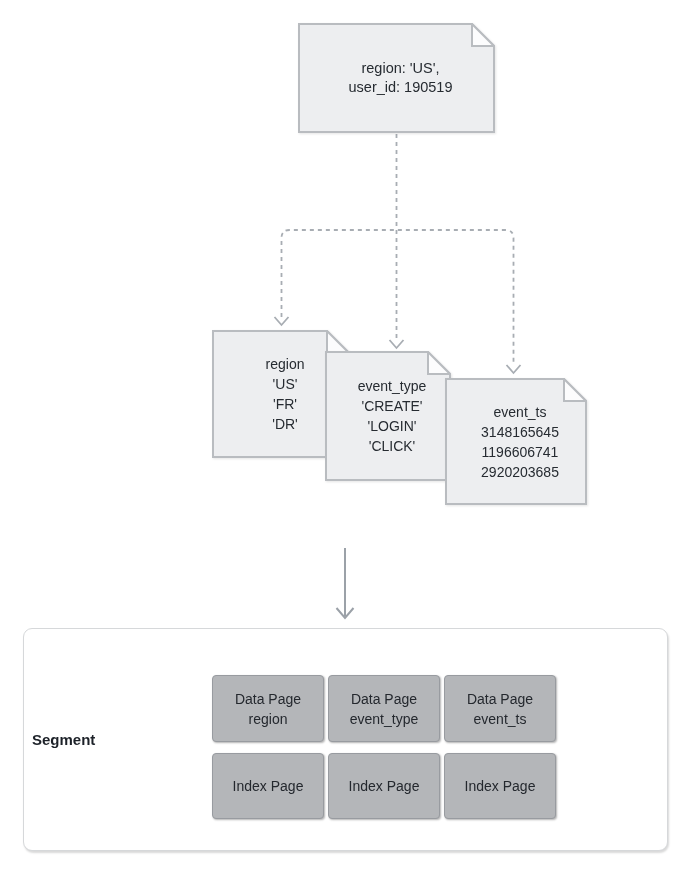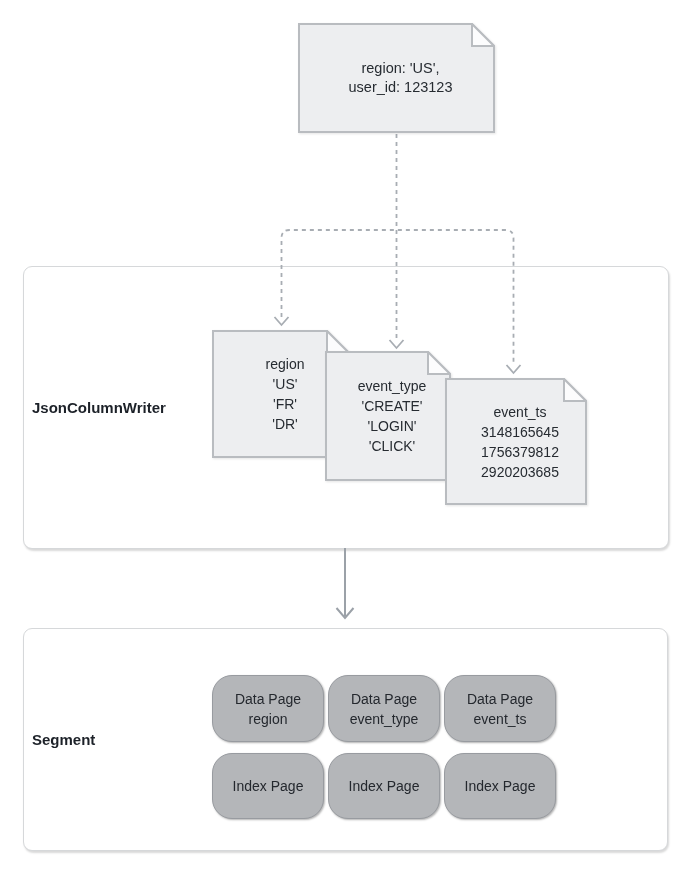--- a/index.html
+++ b/index.html
@@ -38,34 +38,31 @@
   #col-note-event-ts{left:445px;top:378px;width:142px;height:127px;z-index:6;}
   
   #connectors{position:absolute;left:0;top:0;z-index:3;}
   
   .page-grid{
     position:absolute;left:212px;top:667px;z-index:2;
     display:grid;grid-template-columns:repeat(3,112px);
     grid-template-rows:75px 74px;gap:3px 4px;
   }
   .page-box{
-    background:#b4b6b9;border:1px solid #989ba0;border-radius:20px;
+    background:#b4b6b9;border:1px solid #989ba0;border-radius:4px;
     box-shadow:1px 1px 2px rgba(0,0,0,0.3);
     display:flex;flex-direction:column;align-items:center;justify-content:center;
     font-size:14px;line-height:20px;color:#24282e;text-align:center;margin-top:8px;
   }
 </style>
 </head>
 <body>
 
 <div class="canvas">
 
-  <div class="container" id="writer-box">
-    <div class="container-label">JsonColumnWriter</div>
-  </div>
 
   <div class="container" id="segment-box">
     <div class="container-label">Segment</div>
   </div>
 
   <svg id="connectors" width="690" height="875" viewBox="0 0 690 875">
     <g fill="none" stroke="#a8adb3" stroke-width="1.8">
 
       <path stroke-dasharray="4 4" d="M396.5 134 V340"></path>
 
@@ -82,21 +79,21 @@
     </g>
   </svg>
 
   <div class="note" id="source-note">
     <svg width="197" height="110" viewBox="0 0 197 110">
       <path d="M1 1 H174 L196 23 V109 H1 Z" fill="#edeef0" stroke="#b9bcc0" stroke-width="2"></path>
       <path d="M174 1 V23 H196 Z" fill="#fcfcfd" stroke="#b9bcc0" stroke-width="2"></path>
     </svg>
     <div class="note-text">
       <div>region: 'US',</div>
-      <div>user_id: 123123</div>
+      <div>user_id: 190519</div>
     </div>
   </div>
 
   <div class="note" id="col-note-region">
     <svg width="138" height="128" viewBox="0 0 138 128">
       <path d="M1 1 H115 L137 23 V127 H1 Z" fill="#edeef0" stroke="#b9bcc0" stroke-width="2"></path>
       <path d="M115 1 V23 H137 Z" fill="#fcfcfd" stroke="#b9bcc0" stroke-width="2"></path>
     </svg>
     <div class="note-text">
       <div>region</div>
@@ -120,21 +117,21 @@
   </div>
 
   <div class="note" id="col-note-event-ts">
     <svg width="142" height="127" viewBox="0 0 142 127">
       <path d="M1 1 H119 L141 23 V126 H1 Z" fill="#edeef0" stroke="#b9bcc0" stroke-width="2"></path>
       <path d="M119 1 V23 H141 Z" fill="#fcfcfd" stroke="#b9bcc0" stroke-width="2"></path>
     </svg>
     <div class="note-text">
       <div>event_ts</div>
       <div>3148165645</div>
-      <div>1756379812</div>
+      <div>1196606741</div>
       <div>2920203685</div>
     </div>
   </div>
 
   <div class="page-grid">
     <div class="page-box">
       <div>Data Page</div>
       <div>region</div>
     </div>
     <div class="page-box">

